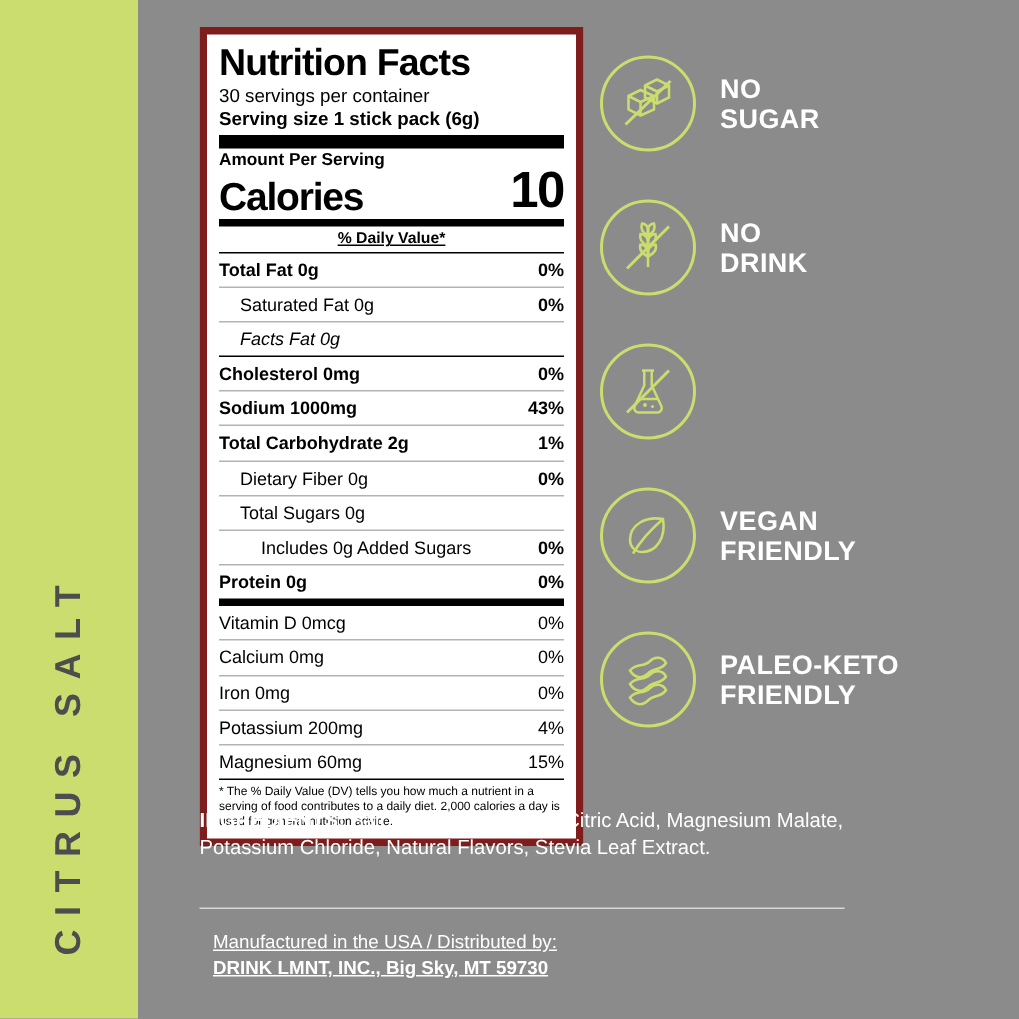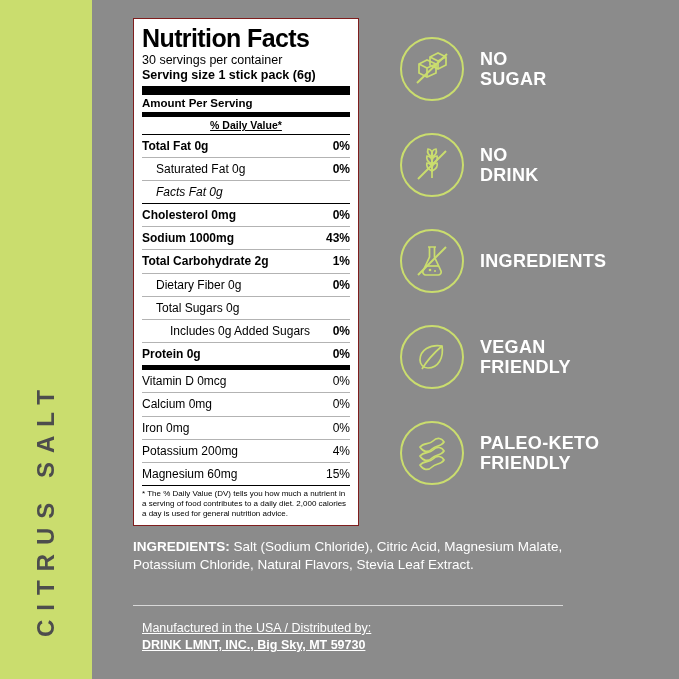--- a/index.html
+++ b/index.html
@@ -28,23 +28,23 @@
     color: #4d4d4d;
     font-size: 24px;
     font-weight: bold;
     letter-spacing: 9px;
   }
 
   
   .nf-panel {
     position: absolute;
     left: 133px; top: 18px;
-    width: 226px;
+    width: 256px;
     background: #ffffff;
-    border: 1px solid #7f1d1d;
+    border: 5px solid #7f1d1d;
     padding: 6px 8px 6px 8px;
     color: #000;
     font-size: 11px;
     line-height: 1.18;
   }
   .nf-title {
     font-size: 25px;
     font-weight: bold;
     letter-spacing: -0.6px;
     line-height: 1.05;
@@ -115,20 +115,24 @@
   </div>
 
   <div class="nf-panel">
     <div class="nf-title">Nutrition Facts</div>
     <div class="nf-servings">30 servings per container</div>
     <div class="nf-serving-size">Serving size   1 stick pack (6g)</div>
 
     <div class="rule-thick"></div>
 
     <div class="amt-label">Amount Per Serving</div>
+    <div class="cal-row">
+      <div class="cal-word">Calories</div>
+      <div class="cal-num">10</div>
+    </div>
 
     <div class="rule-med"></div>
     <div class="dv-head">% Daily Value*</div>
     <div class="rule-thin"></div>
 
     <div>
       <div class="nrow">
         <div class="nm b">Total Fat 0g</div>
         <div class="dv">0%</div>
       </div>
@@ -256,21 +260,20 @@
       <div class="ic">
         <svg width="42" height="42" viewBox="0 0 42 42" fill="none" stroke="#cadd6e" stroke-width="1.7">
           <path d="M17 7 L25 7 M18.5 7 L18.5 17 L12 31 a3 3 0 0 0 3 4 h12 a3 3 0 0 0 3 -4 L23.5 17 L23.5 7"></path>
           <path d="M14 26 h14"></path>
           <circle cx="19" cy="30" r="1.3" fill="#cadd6e" stroke="none"></circle>
           <circle cx="24" cy="31" r="1" fill="#cadd6e" stroke="none"></circle>
           <line x1="7" y1="35" x2="35" y2="7" stroke-width="2"></line>
         </svg>
       </div>
       <div class="txt">
-        <div>INGREDIENTS</div>
       </div>
     </div>
 
     <div class="claim">
       <div class="ic">
         <svg width="42" height="42" viewBox="0 0 42 42" fill="none" stroke="#cadd6e" stroke-width="1.7">
           <path d="M31 10 c-12 -2 -22 4 -22 14 0 4 3 8 8 8 10 0 16 -10 14 -22z"></path>
           <path d="M31 10 C24 16 17 23 11 33"></path>
         </svg>
       </div>

